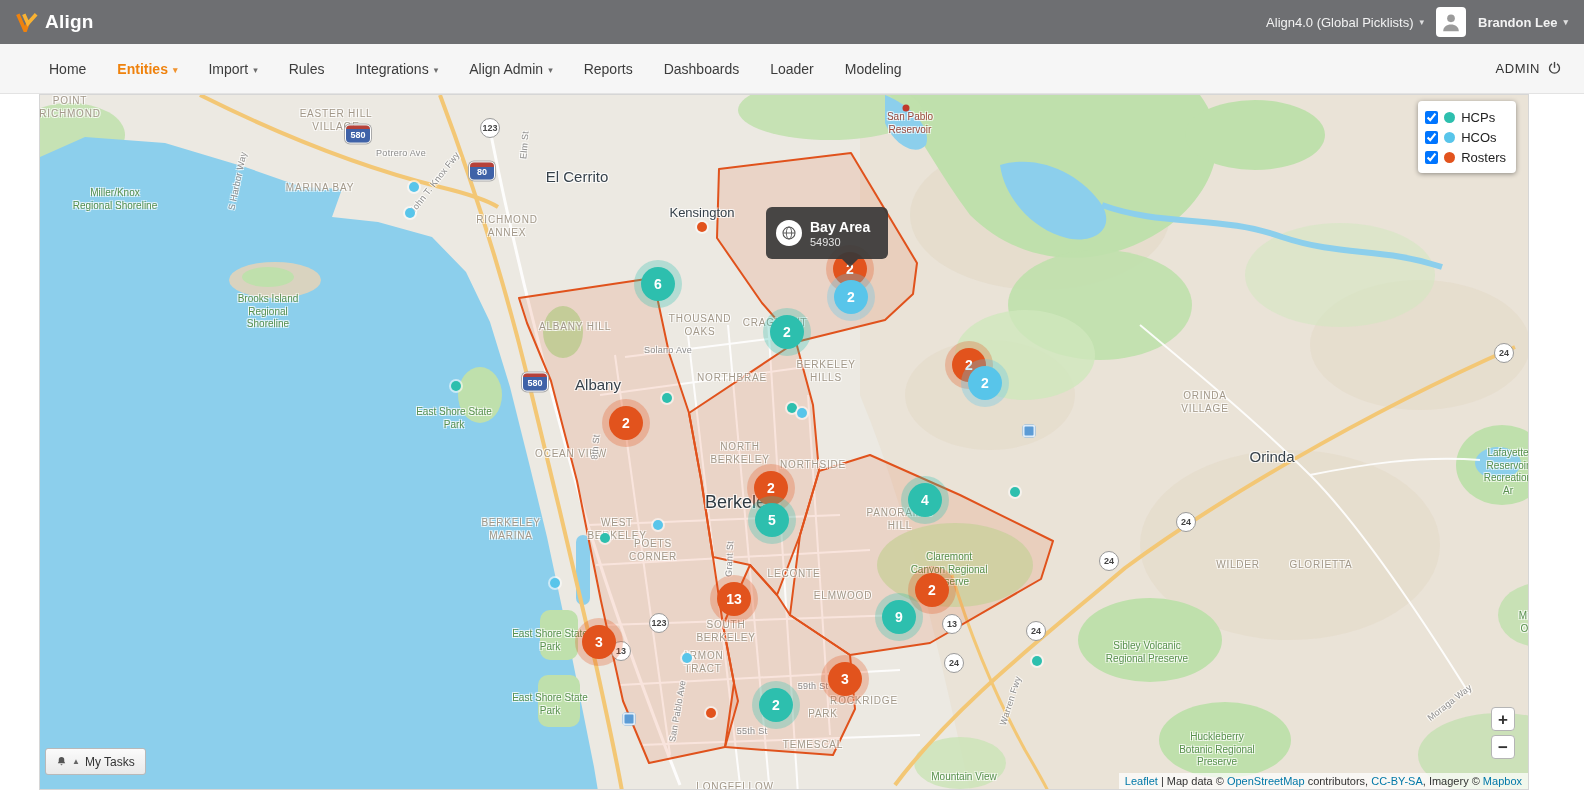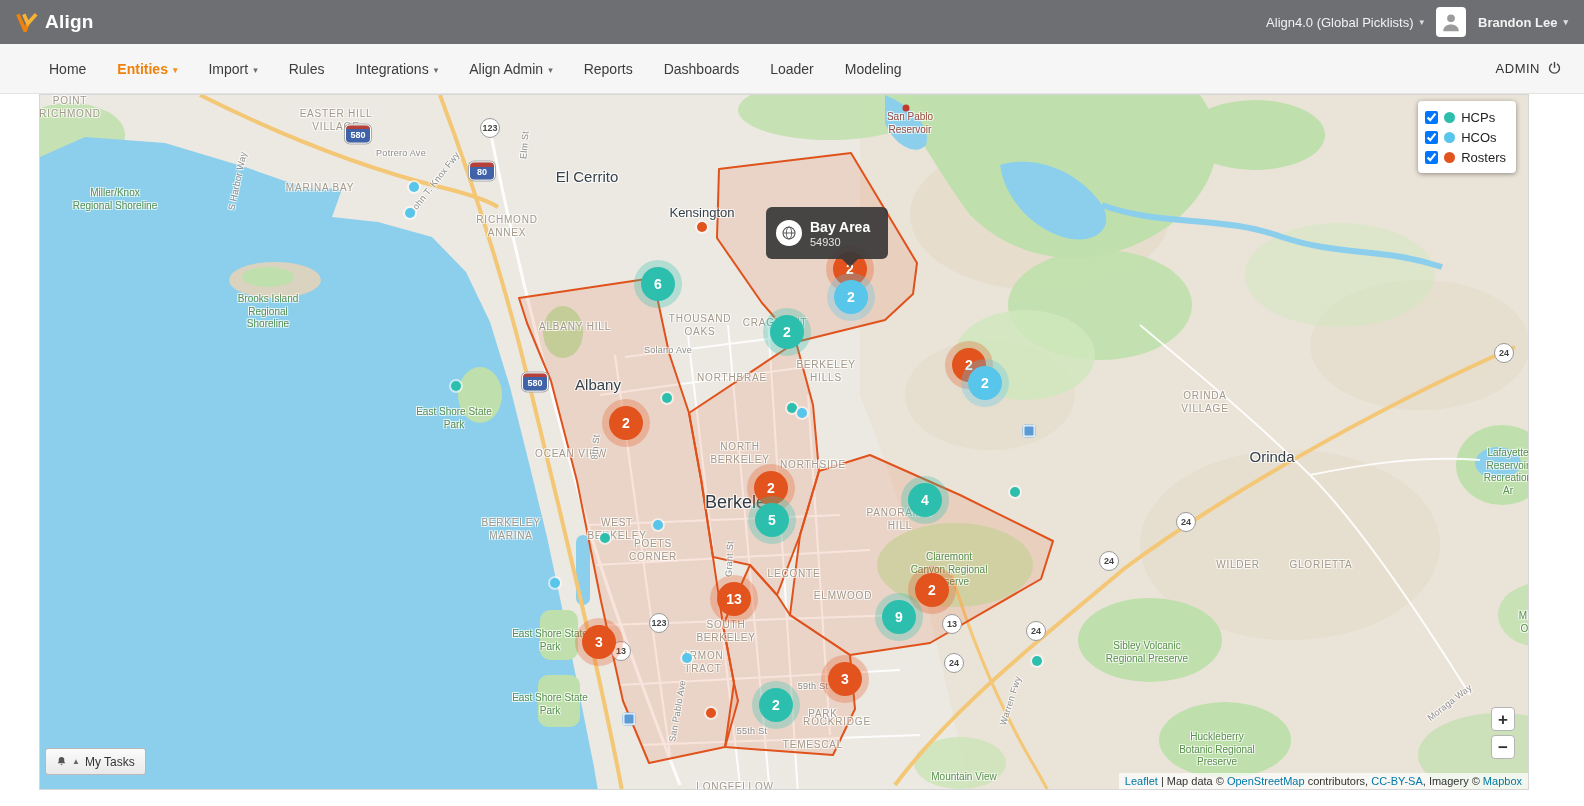--- a/index.html
+++ b/index.html
@@ -294,29 +294,29 @@
         <div class="mlabel dist" style="left: 613px; top: 455px;">POETS
 CORNER</div>
         <div class="mlabel dist" style="left: 860px; top: 424px;">PANORAMIC
 HILL</div>
         <div class="mlabel dist" style="left: 754px; top: 479px;">LECONTE</div>
         <div class="mlabel dist" style="left: 803px; top: 501px;">ELMWOOD</div>
         <div class="mlabel dist" style="left: 686px; top: 536px;">SOUTH
 BERKELEY</div>
         <div class="mlabel dist" style="left: 663px; top: 567px;">ARMON
 TRACT</div>
-        <div class="mlabel dist" style="left: 797px; top: 606px; margin-top: 21px;">ROCKRIDGE</div>
+        <div class="mlabel dist" style="left: 824px; top: 606px;">ROCKRIDGE</div>
         <div class="mlabel dist" style="left: 783px; top: 619px;">PARK</div>
         <div class="mlabel dist" style="left: 773px; top: 650px;">TEMESCAL</div>
         <div class="mlabel dist" style="left: 695px; top: 692px;">LONGFELLOW</div>
         <div class="mlabel dist" style="left: 1165px; top: 307px;">ORINDA
 VILLAGE</div>
         <div class="mlabel dist" style="left: 1198px; top: 470px;">WILDER</div>
         <div class="mlabel dist" style="left: 1281px; top: 470px;">GLORIETTA</div>
-        <div class="mlabel city" style="left: 537px; top: 82px; margin-left: 10px;">El Cerrito</div>
+        <div class="mlabel city" style="left: 537px; top: 82px;">El Cerrito</div>
         <div class="mlabel city-sm" style="left: 662px; top: 118px;">Kensington</div>
         <div class="mlabel city" style="left: 558px; top: 290px;">Albany</div>
         <div class="mlabel city-lg" style="left: 700px; top: 407px;">Berkeley</div>
         <div class="mlabel city" style="left: 1232px; top: 362px;">Orinda</div>
         <div class="mlabel park" style="left: 75px; top: 104px;">Miller/Knox
 Regional Shoreline</div>
         <div class="mlabel park" style="left: 228px; top: 217px;">Brooks Island
 Regional
 Shoreline</div>
         <div class="mlabel park" style="left: 414px; top: 323px;">East Shore State

